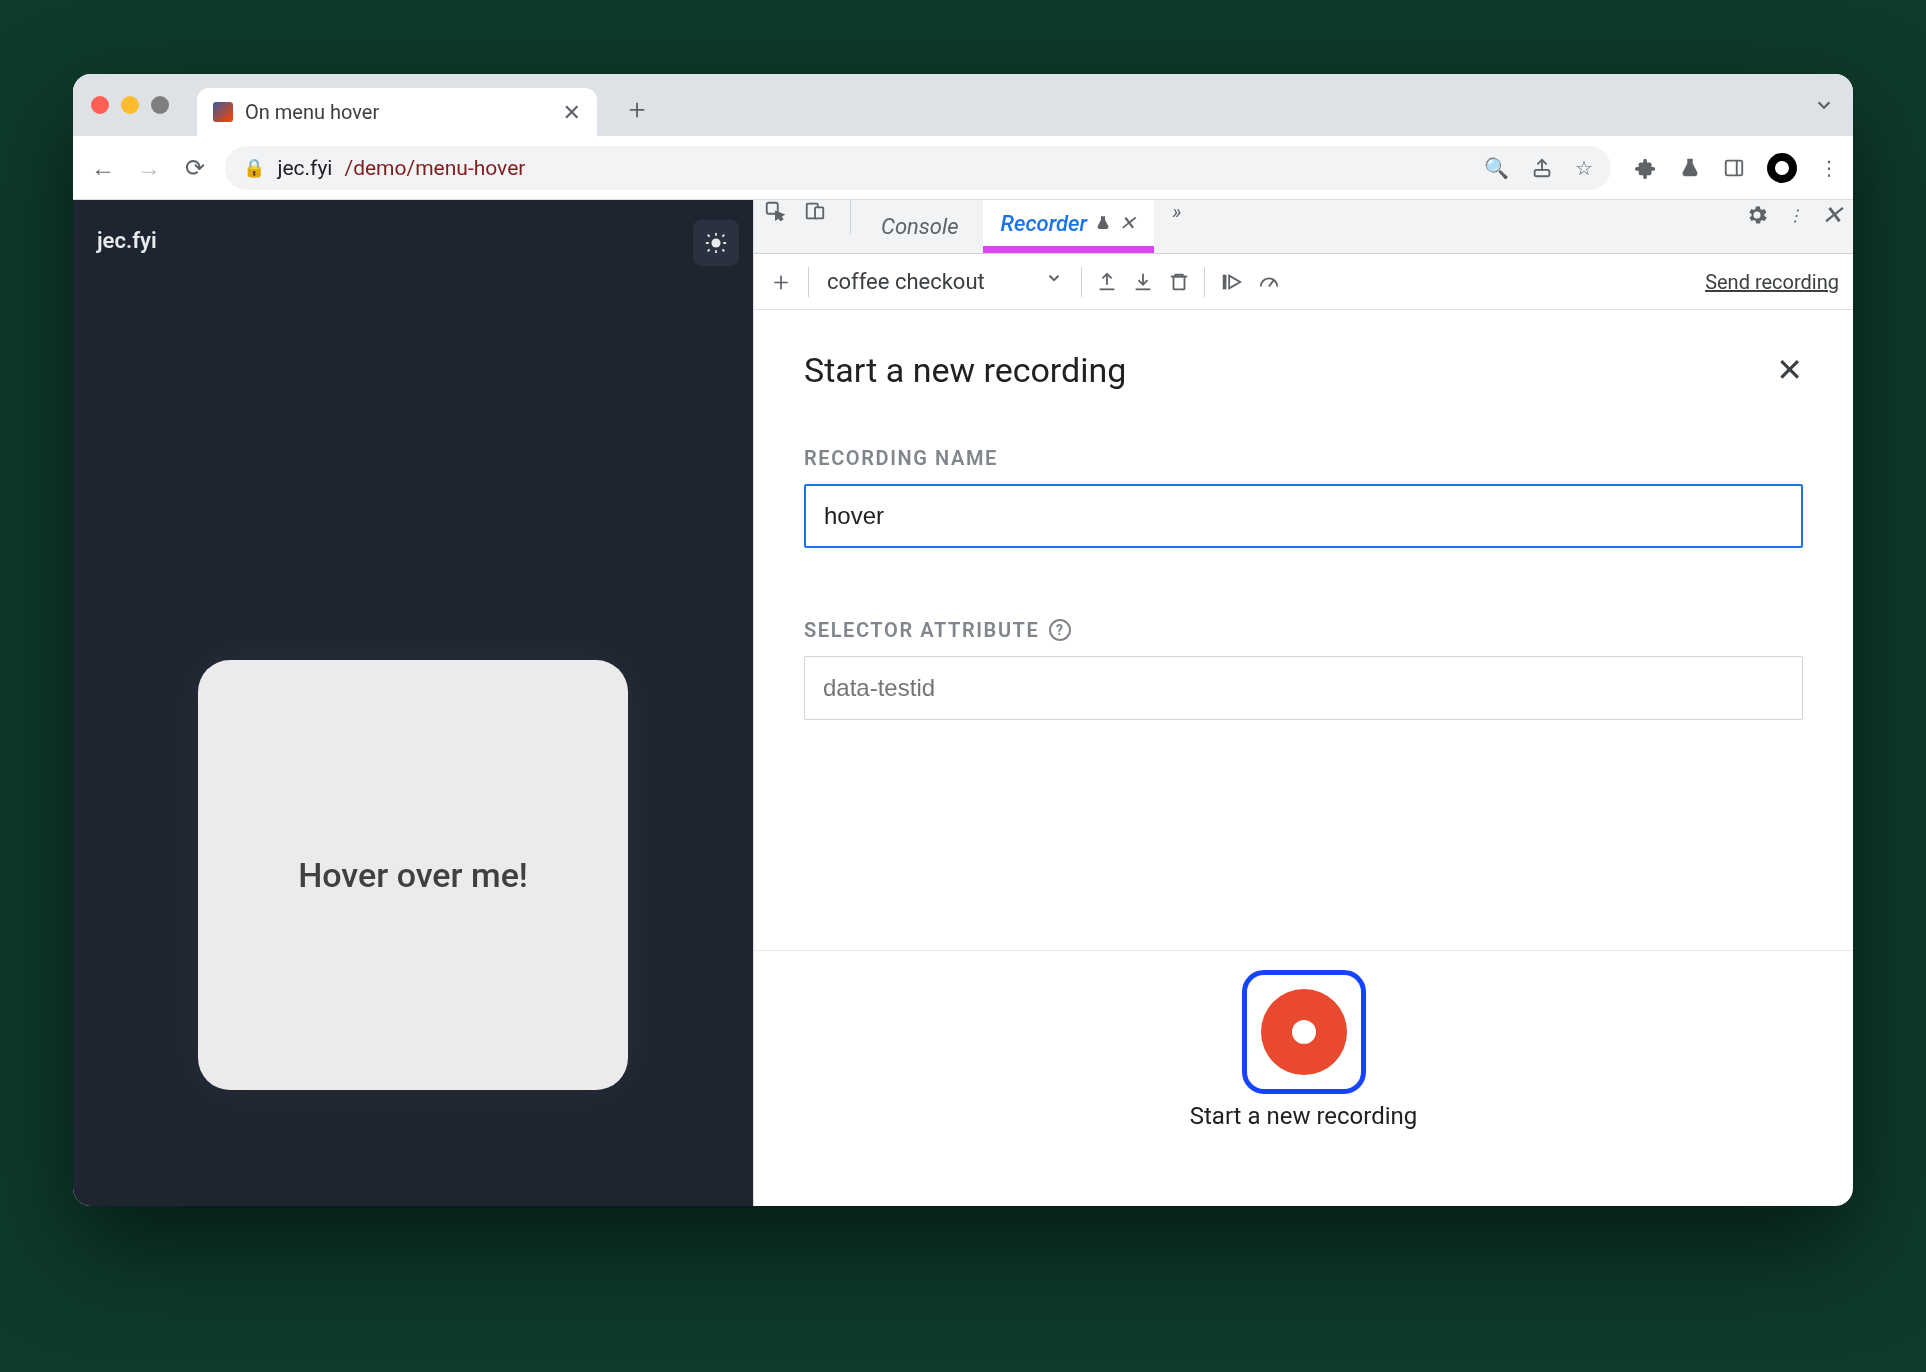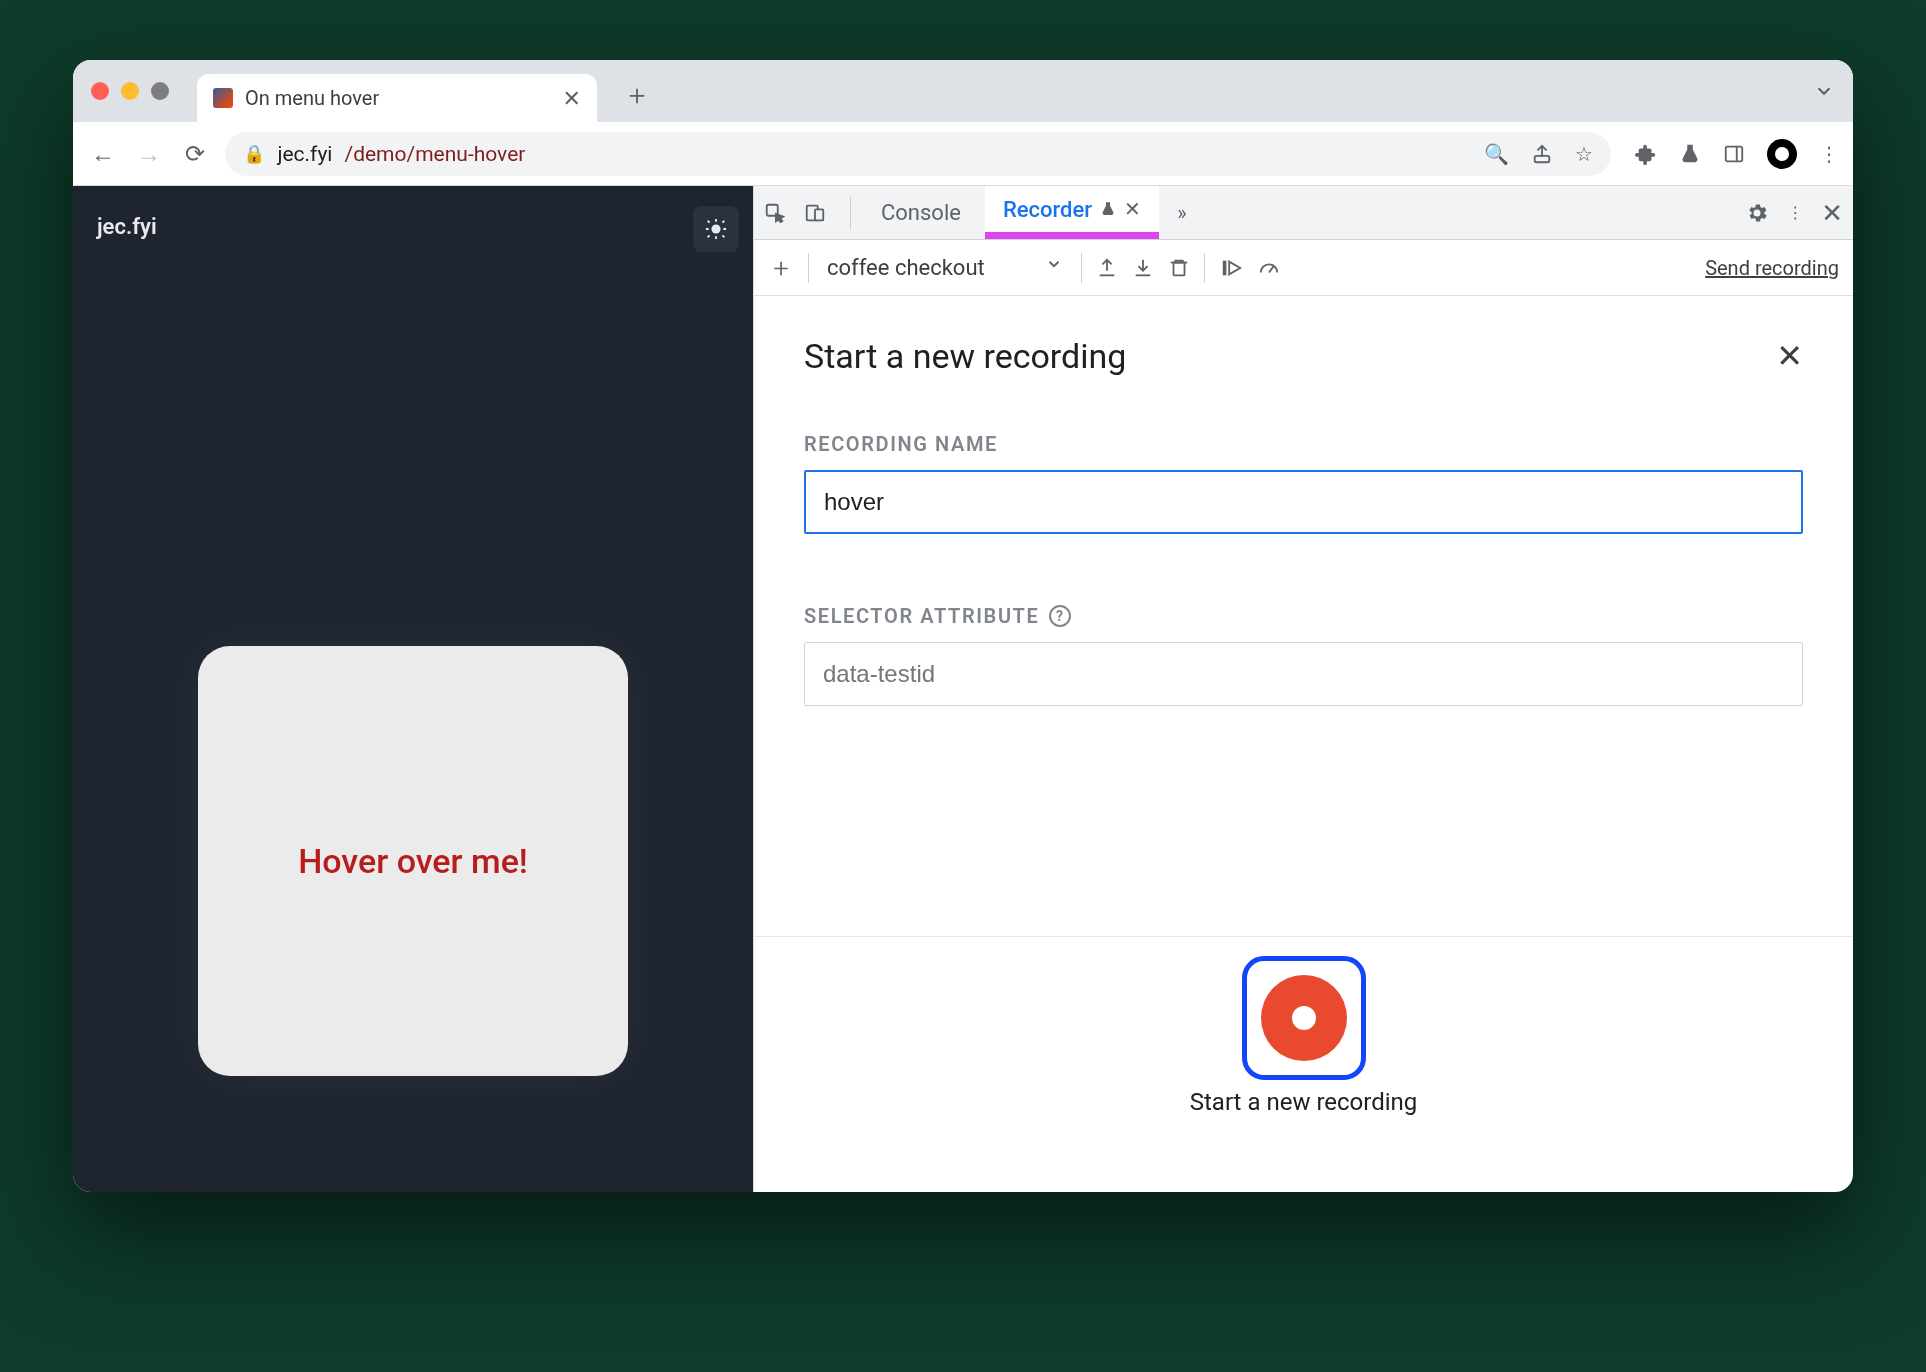--- a/index.html
+++ b/index.html
@@ -15,20 +15,21 @@
   }
   .window {
     width: 1780px;
     height: 1132px;
     background: #fff;
     border-radius: 18px;
     box-shadow: 0 40px 100px rgba(0,0,0,0.55);
     overflow: hidden;
     display: flex;
     flex-direction: column;
+    margin-top: 14px;
   }
   
   .titlebar {
     height: 62px;
     background: #dee1e6;
     display: flex;
     align-items: center;
     padding: 0 18px;
     gap: 10px;
   }
@@ -69,28 +70,29 @@
   }
   .page .site { font-size:22px; font-weight:600;}
   .page .themebtn {
     position:absolute; top:20px; right:14px; width:46px;height:46px; background:#2a3240;border-radius:8px;
     display:flex;align-items:center;justify-content:center; color:#e8eaed; font-size:20px;
   }
   .card {
     position:absolute; top:460px; left:50%; transform:translateX(-50%);
     width:430px;height:430px; background:#ebebeb; border-radius:32px;
     display:flex;align-items:center;justify-content:center;
-    font-size:34px; color:#b91c1c; font-weight:500;
+    font-size:34px; color:#404040; font-weight:500;
     box-shadow: 0 0 50px rgba(255,255,255,0.05);
   }
   
   .devtools { flex:1; display:flex; flex-direction:column; border-left:1px solid #dadce0; }
   .dt-tabs {
-    height:54px; background:#f1f3f4; display:flex; align-items:center; padding:0 10px; gap:6px;
+    height:54px; background:#f1f3f4; display:flex; align-items:flex-start; padding:0 10px; gap:6px;
     border-bottom:1px solid #cfd2d6;
+    font-style:italic;
   }
   .dt-ico { width:34px; text-align:center; color:#5f6368; font-size:20px;}
   .dt-tab { padding:0 18px; height:100%; display:flex;align-items:center; gap:8px; font-size:22px; color:#5f6368;}
   .dt-tab.active { color:#1a73e8; border-bottom:7px solid #d946ef; background:#fff; font-weight:500;}
   .dt-tab .beaker{font-size:18px;}
   .dt-right { margin-left:auto; display:flex; align-items:center; gap:18px; color:#5f6368;}
   .dt-right .xx{font-size:26px;}
   
   .rectoolbar {
     height:56px; display:flex; align-items:center; padding:0 14px; gap:14px; border-bottom:1px solid #e0e0e0;

